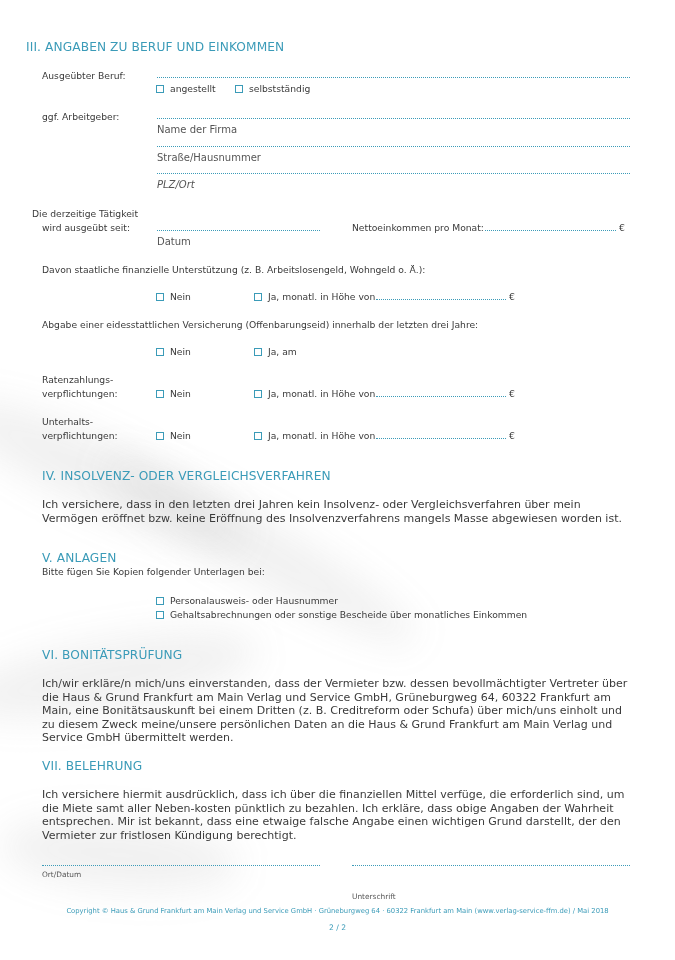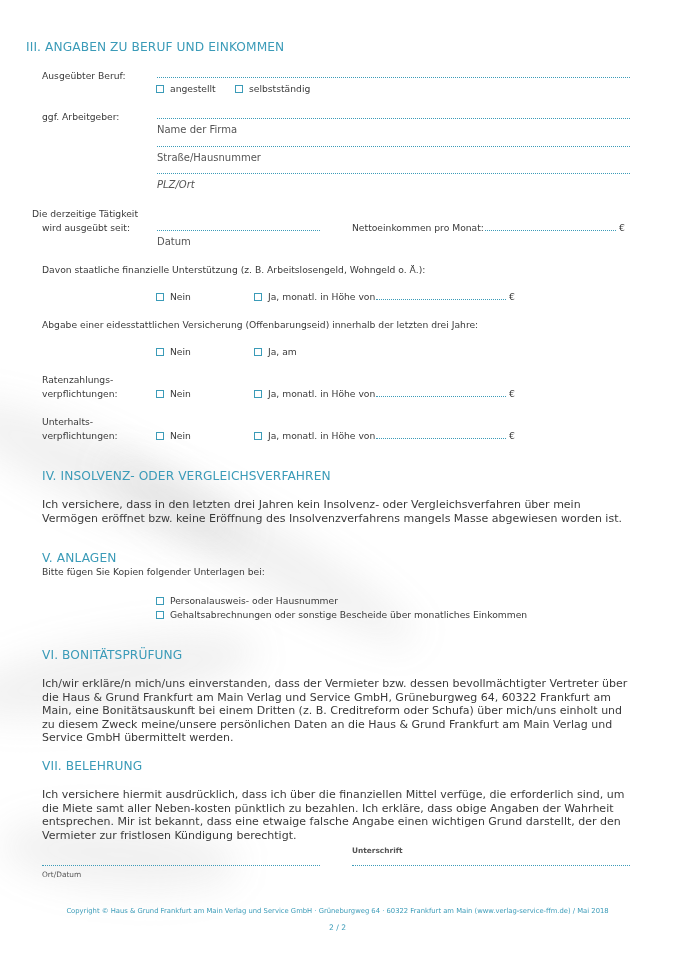--- a/index.html
+++ b/index.html
@@ -92,16 +92,16 @@
 
 <div class="abs h" style="left:42px;top:648px;">VI. BONITÄTSPRÜFUNG</div>
 <div class="p" style="left:42px;top:677px;width:592px;">Ich/wir erkläre/n mich/uns einverstanden, dass der Vermieter bzw. dessen bevollmächtigter Vertreter über die Haus &amp; Grund Frankfurt am Main Verlag und Service GmbH, Grüneburgweg 64, 60322 Frankfurt am Main, eine Bonitätsauskunft bei einem Dritten (z. B. Creditreform oder Schufa) über mich/uns einholt und zu diesem Zweck meine/unsere persönlichen Daten an die Haus &amp; Grund Frankfurt am Main Verlag und Service GmbH übermittelt werden.</div>
 
 <div class="abs h" style="left:42px;top:759px;">VII. BELEHRUNG</div>
 <div class="p" style="left:42px;top:788px;width:594px;">Ich versichere hiermit ausdrücklich, dass ich über die finanziellen Mittel verfüge, die erforderlich sind, um die Miete samt aller Neben-kosten pünktlich zu bezahlen. Ich erkläre, dass obige Angaben der Wahrheit entsprechen. Mir ist bekannt, dass eine etwaige falsche Angabe einen wichtigen Grund darstellt, der den Vermieter zur fristlosen Kündigung berechtigt.</div>
 
 <div class="dots" style="left:42px;width:278px;top:865px;"></div>
 <div class="abs small" style="left:42px;top:870px;font-size:7.4px;">Ort/Datum</div>
 <div class="dots" style="left:352px;width:278px;top:865px;"></div>
-<div class="abs small" style="left:352px;top:846px;font-size:7.4px;font-weight:bold;">Unterschrift</div>
+<div class="abs small" style="left:352px;top:892px;font-size:7.4px;">Unterschrift</div>
 
 <div class="abs footer" style="left:0;width:675px;text-align:center;top:907px;">Copyright © Haus &amp; Grund Frankfurt am Main Verlag und Service GmbH · Grüneburgweg 64 · 60322 Frankfurt am Main (www.verlag-service-ffm.de) / Mai 2018</div>
 <div class="abs footer" style="left:0;width:675px;text-align:center;top:923px;font-size:7.6px;">2 / 2</div>
 
 </body></html>

